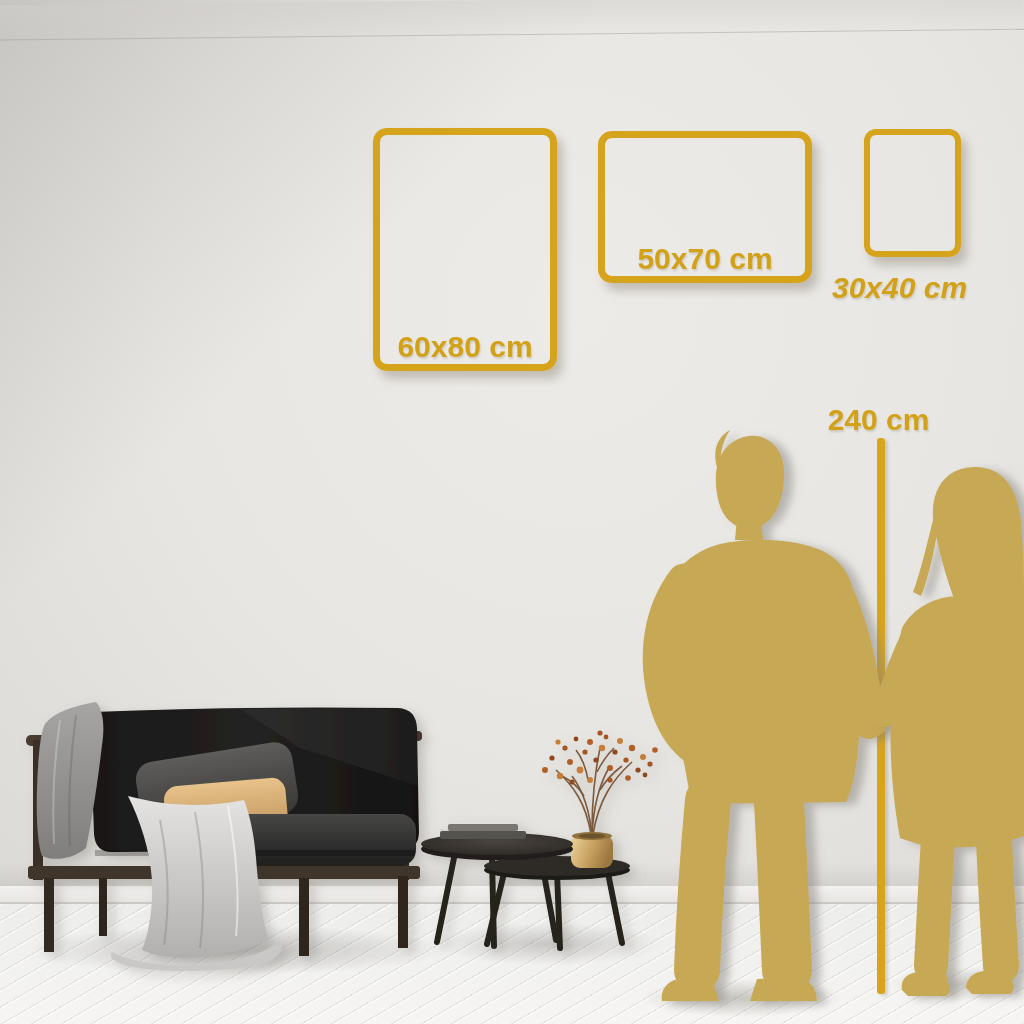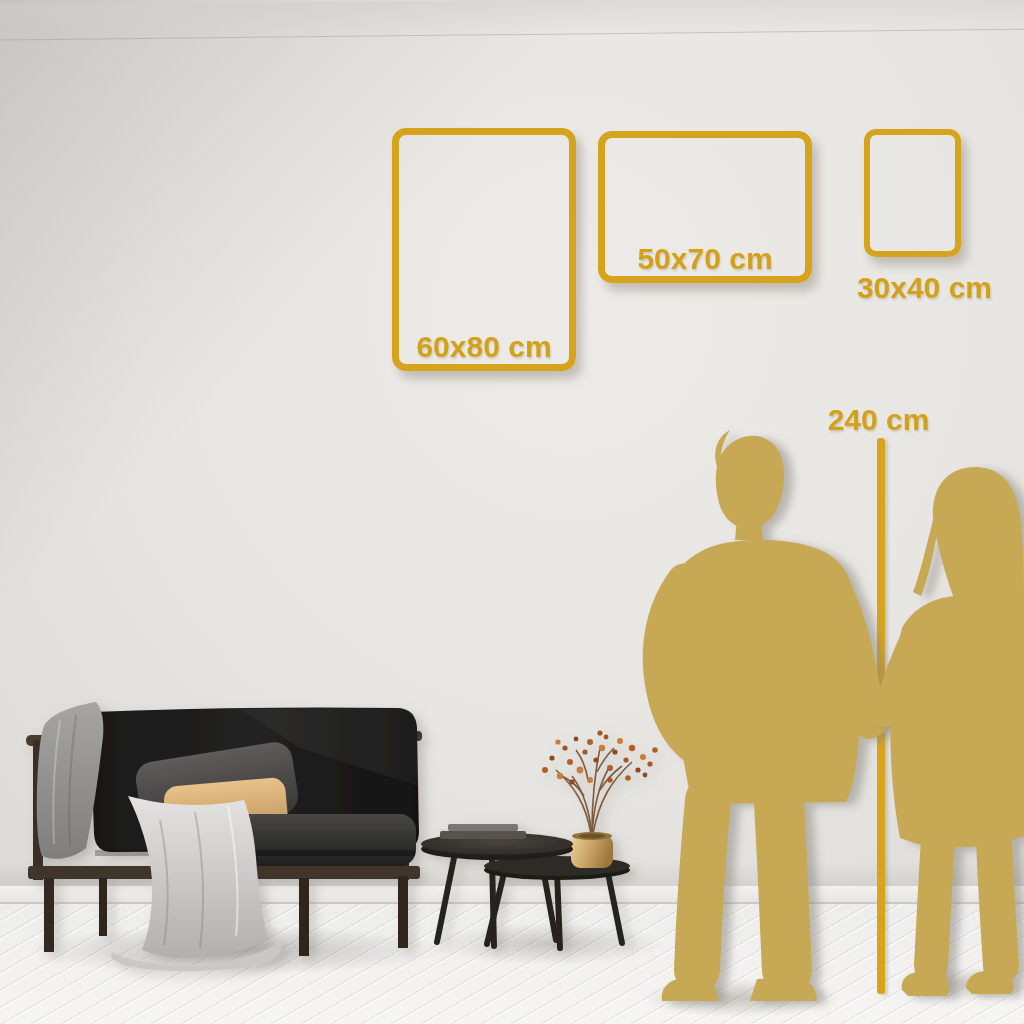--- a/index.html
+++ b/index.html
@@ -48,25 +48,25 @@
     position:absolute; box-sizing:border-box;
     border:8px solid #d5a41c; border-radius:16px;
     box-shadow:6px 8px 10px rgba(125,118,104,0.38);
     display:flex; align-items:flex-end; justify-content:center;
   }
   .size-label{
     color:#d2a117; font-weight:bold; font-size:30px; white-space:nowrap;
     text-shadow:1px 2px 2px rgba(130,120,95,0.25);
   }
   .f1{left:61px; top:130px; width:283px; height:362px;}
-  .f2{left:373px; top:128px; width:184px; height:243px; border-width:7px; border-radius:14px;margin-left:19px;}
+  .f2{left:373px; top:128px; width:184px; height:243px; border-width:7px; border-radius:14px;}
   .f3{left:598px; top:131px; width:214px; height:152px; border-width:7px; border-radius:14px;}
   .f4{left:864px; top:129px; width:97px;  height:128px; border-width:6px; border-radius:12px;}
   .label-below{
-    position:absolute; left:832px; top:271px; width:160px; text-align:right;
+    position:absolute; left:832px; top:271px; width:160px; text-align:left;font-style:italic;
   }
   
   .height-label{
     position:absolute; left:812px; top:403px; width:133px; text-align:center;
   }
   .height-line{
     position:absolute; left:877px; top:438px; width:8px; height:556px;
     background:#d7a41c; border-radius:3px;
     box-shadow:3px 2px 3px rgba(140,132,110,0.30);
   }

